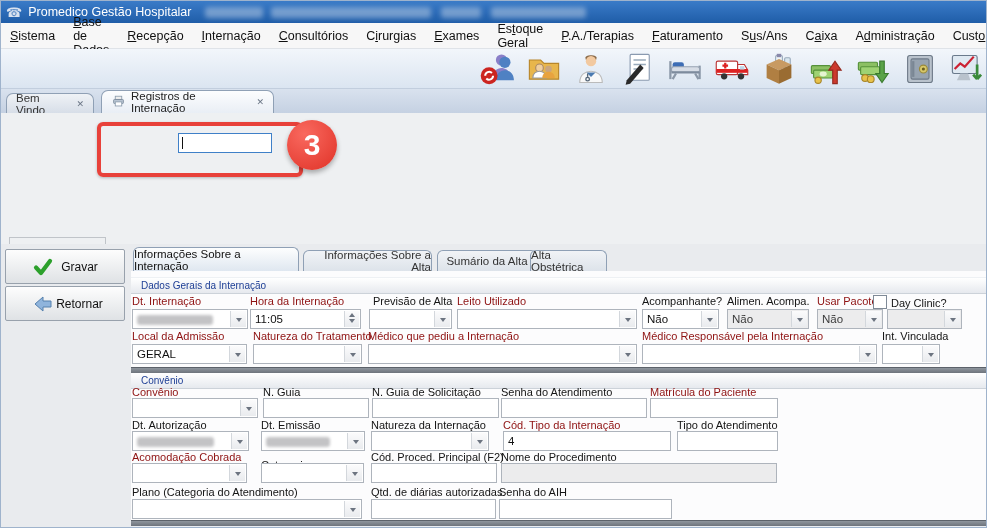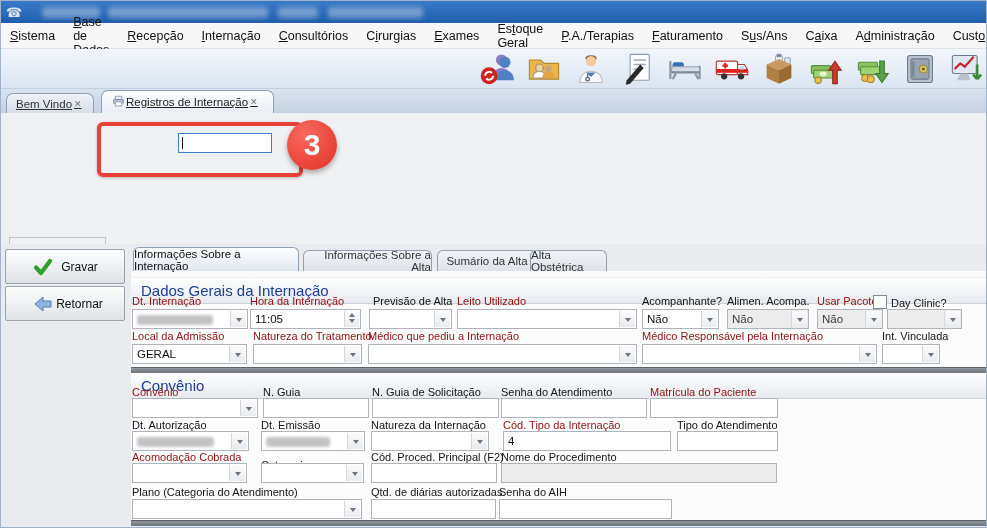--- a/index.html
+++ b/index.html
@@ -23,23 +23,23 @@
   
   .toolbar{position:absolute;top:48px;left:0;right:0;height:39px;
     background:linear-gradient(#f2f6fb,#dbe5f1);border-bottom:1px solid #c2cede;
     display:flex;justify-content:flex-end;align-items:center;gap:11px;padding-right:1px;}
   .tbicon{width:36px;height:36px;flex:0 0 auto;}
   .tbicon svg{width:36px;height:36px;}
 
   
   .doctabs{position:absolute;top:88px;left:0;right:0;height:24px;
     background:linear-gradient(#d9e2ee,#c5d1e2);border-bottom:1px solid #f5f7fa;}
-  .ptab{position:absolute;bottom:0;display:flex;align-items:center;
+  .ptab{position:absolute;bottom:0;display:flex;align-items:center;gap:5px;
     border:1px solid #8fa0b5;border-bottom:none;border-radius:7px 7px 0 0;
-    font-size:11.5px;color:#222;padding:0 9px;box-sizing:border-box;text-decoration:underline;}
+    font-size:11.5px;color:#222;padding:0 9px;box-sizing:border-box;}
   .ptab.active{background:linear-gradient(#fcfdfe,#e9eef5);height:23px;}
   .ptab.inactive{background:linear-gradient(#eff2f6,#d7dee8);height:20px;color:#333;}
   .tabclose{font-size:9px;color:#6b7686;margin-left:2px;cursor:pointer;}
   .ptab svg{width:15px;height:13px;}
 
   
   .pheader{position:absolute;top:112px;left:0;right:0;height:131px;background:#eef0f2;
     border-bottom:1px solid #d7dade;}
   .photo{position:absolute;left:8px;top:124px;width:95px;height:116px;border:1px solid #c0c4c9;
     display:flex;align-items:center;justify-content:center;font-size:11.5px;color:#222;background:#eef0f2;}
@@ -65,23 +65,23 @@
   .abtn .bicon{margin-left:27px;width:20px;height:20px;flex:0 0 auto;}
   .abtn .btxt{flex:1;text-align:center;margin-right:18px;}
 
   
   .formarea{position:absolute;left:130px;top:243px;right:0;bottom:0;background:#e9ebee;}
   .formwhite{position:absolute;left:130px;top:270px;right:0;height:249px;background:#fcfcfd;}
   .itab{position:absolute;display:flex;align-items:center;justify-content:center;
     border:1px solid #8fa0b5;border-bottom:none;border-radius:6px 6px 0 0;font-size:11.5px;box-sizing:border-box;}
   .itab.active{background:linear-gradient(#fdfefe,#dfe7f0);height:24px;top:246px;color:#111;z-index:2;}
   .itab.inactive{background:linear-gradient(#f1f3f6,#dde3ea);height:21px;top:249px;color:#333;}
-  .gband{position:absolute;left:130px;right:0;height:27px;display:flex;align-items:center;padding-left:10px;
+  .gband{position:absolute;left:130px;right:0;height:17px;display:flex;align-items:center;padding-left:10px;
     background:linear-gradient(#ffffff,#e6e9ee);border-bottom:1px solid #ccd2d9;border-top:1px solid #eef1f4;
-    color:#1d3e95;font-size:15px;box-sizing:border-box;}
+    color:#1d3e95;font-size:10px;box-sizing:border-box;}
   .split{position:absolute;left:130px;right:0;height:5px;background:linear-gradient(#8e959d,#6e747c);border-top:1px solid #5c626a;}
   .nextband{position:absolute;left:130px;right:0;top:525px;height:3px;background:#e9edf2;}
 
   .flabel{position:absolute;font-size:11px;color:#141414;white-space:nowrap;}
   .flabel.req{color:#8e1111;}
   .ctl{position:absolute;height:20px;background:#fff;border:1px solid #aeb4bc;box-sizing:border-box;
     font-size:11.5px;color:#111;display:flex;align-items:center;padding-left:4px;overflow:hidden;}
   .ctl.disabled{background:#ececed;color:#3c3c3c;}
   .dd{position:absolute;right:1px;top:1px;bottom:1px;width:15px;border-left:1px solid #d3d7dc;
     background:linear-gradient(#fbfbfc,#e9ebee);display:flex;align-items:center;justify-content:center;}
@@ -94,20 +94,21 @@
   .redpill{position:absolute;left:4px;top:5px;height:10px;border-radius:3px;background:#c3c3c5;filter:blur(1.6px);}
   .cbx{display:inline-block;width:12px;height:12px;background:#fff;border:1px solid #7f8a97;vertical-align:-2px;margin-right:4px;}
 </style>
 </head>
 <body>
 
 <div class="screen">
 
   <div class="titlebar">
     <span class="appicon">☎</span>
+    <span>Promedico Gestão Hospitalar</span>
     <span class="smudge" style="width:58px"></span>
     <span class="smudge" style="width:160px;margin-left:8px"></span>
     <span class="smudge" style="width:40px;margin-left:10px"></span>
     <span class="smudge" style="width:95px;margin-left:10px"></span>
   </div>
 
   <div class="menubar" id="menubar">
       <div class="menu-item"><u>S</u>istema</div>
       <div class="menu-item"><u>B</u>ase de Dados</div>
       <div class="menu-item"><u>R</u>ecepção</div>

